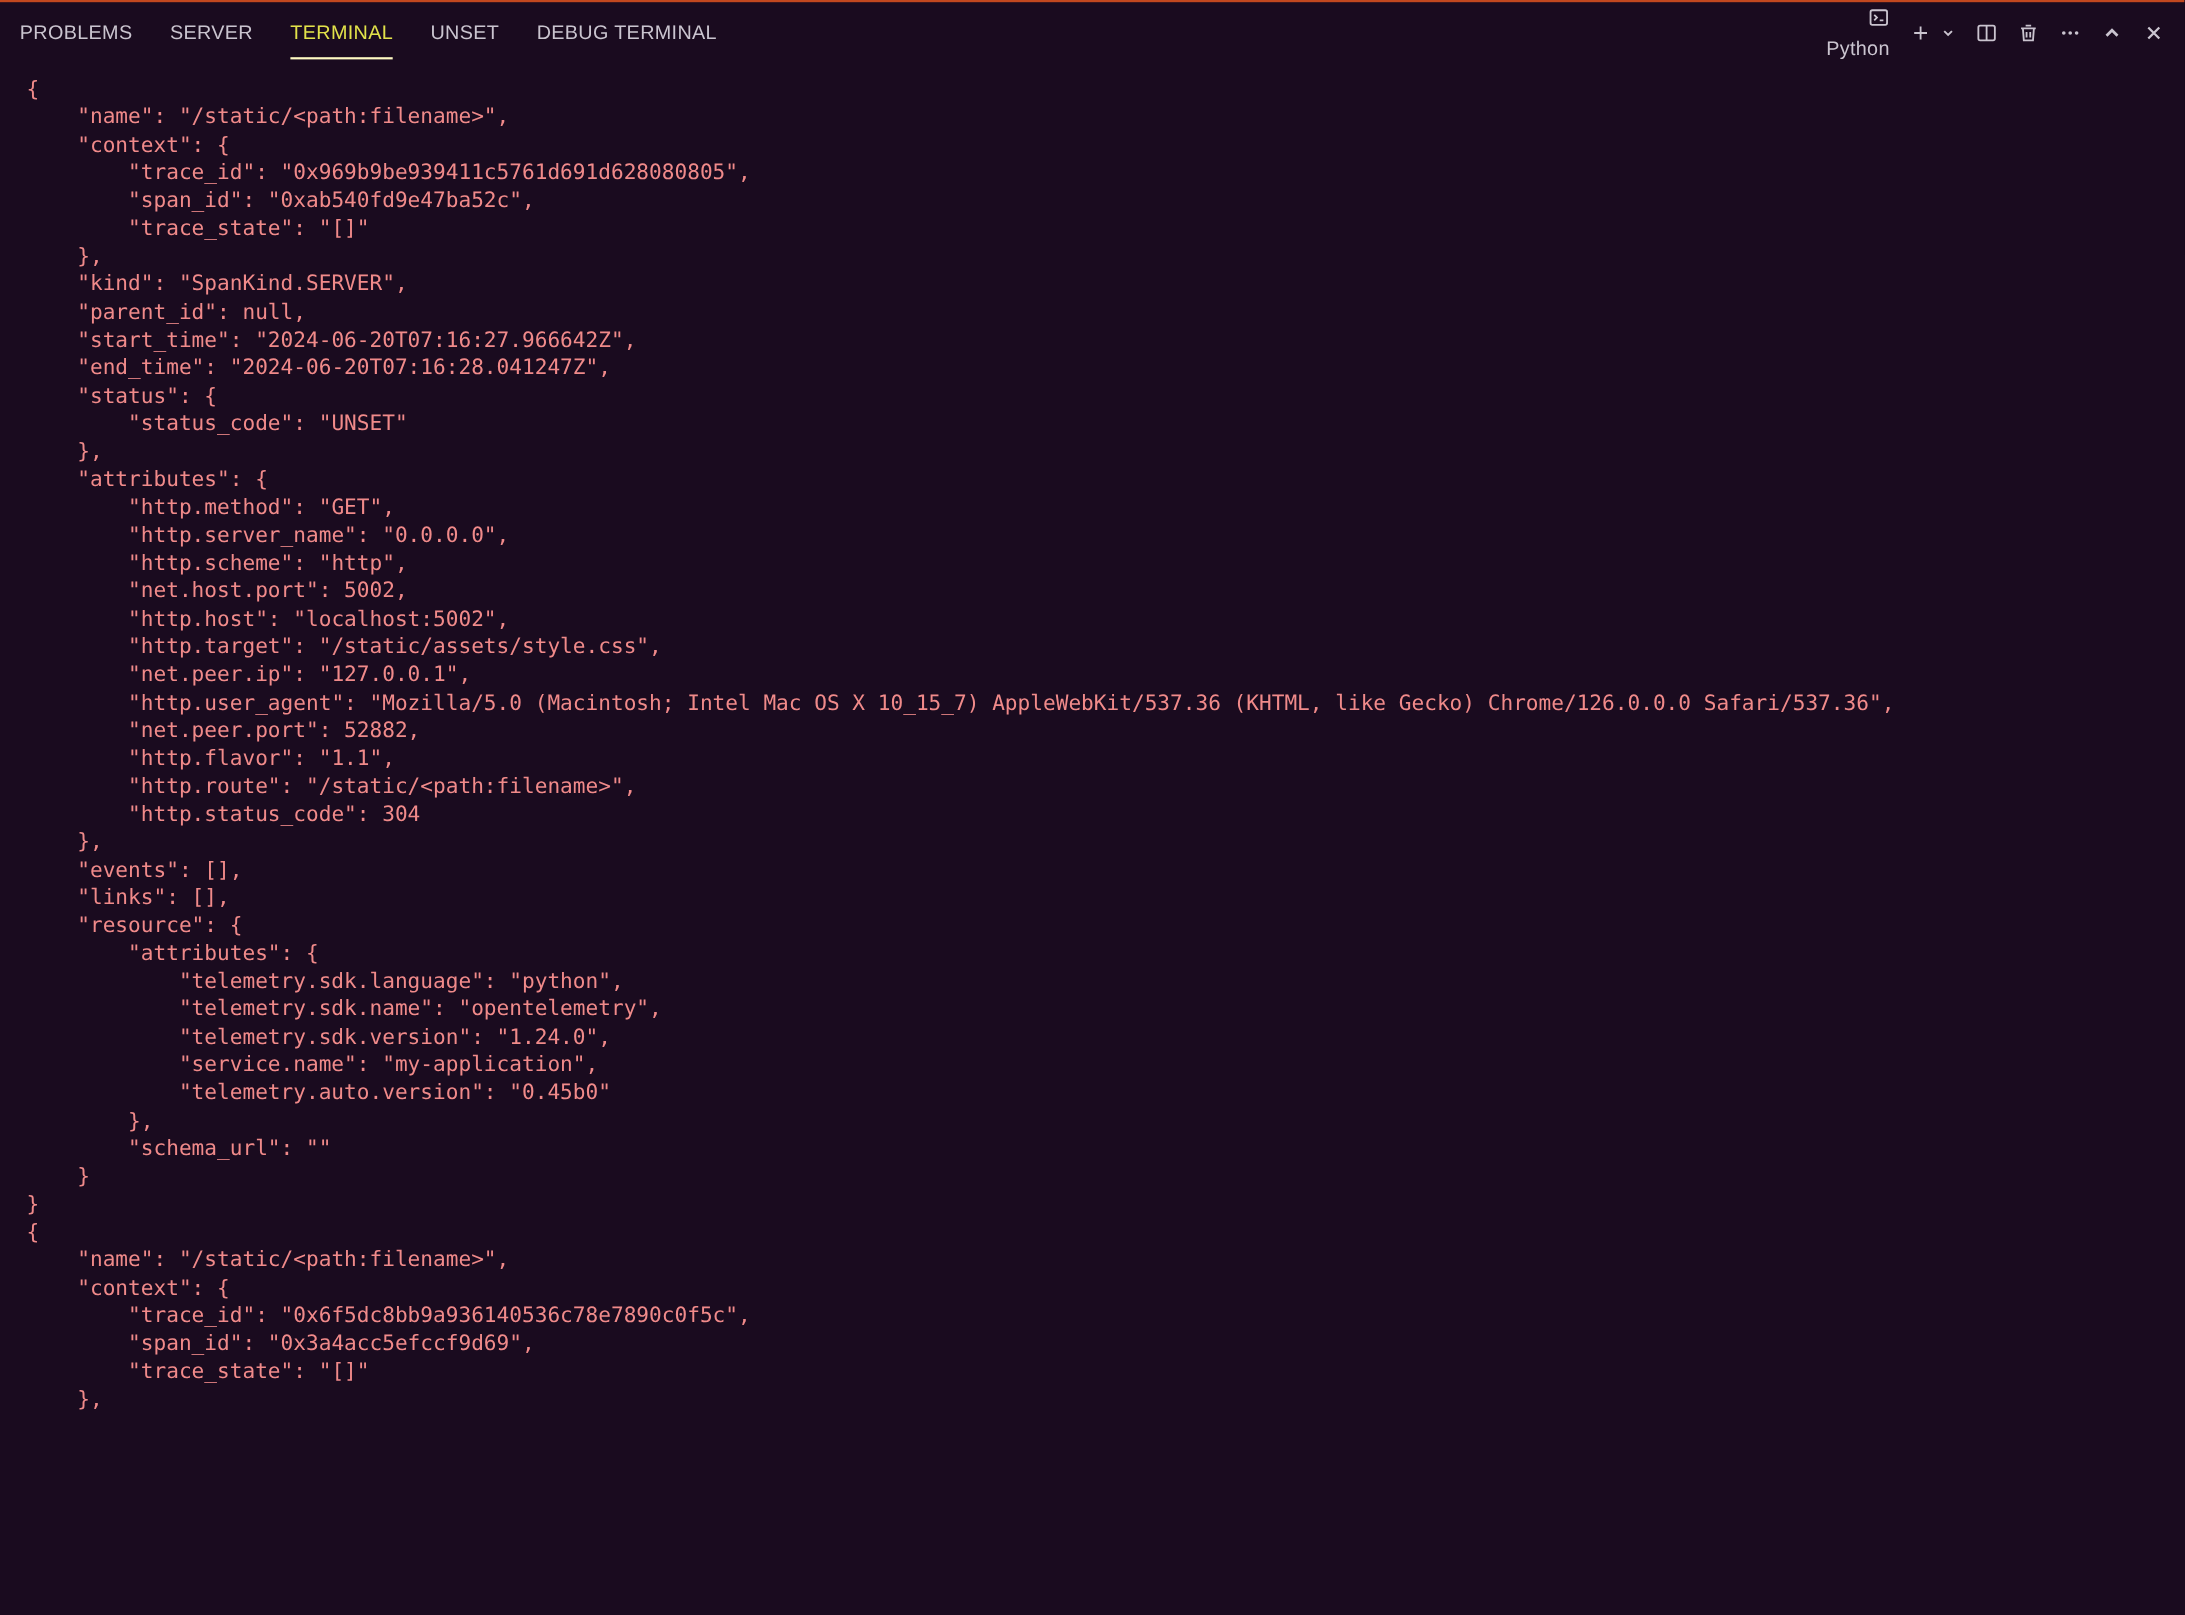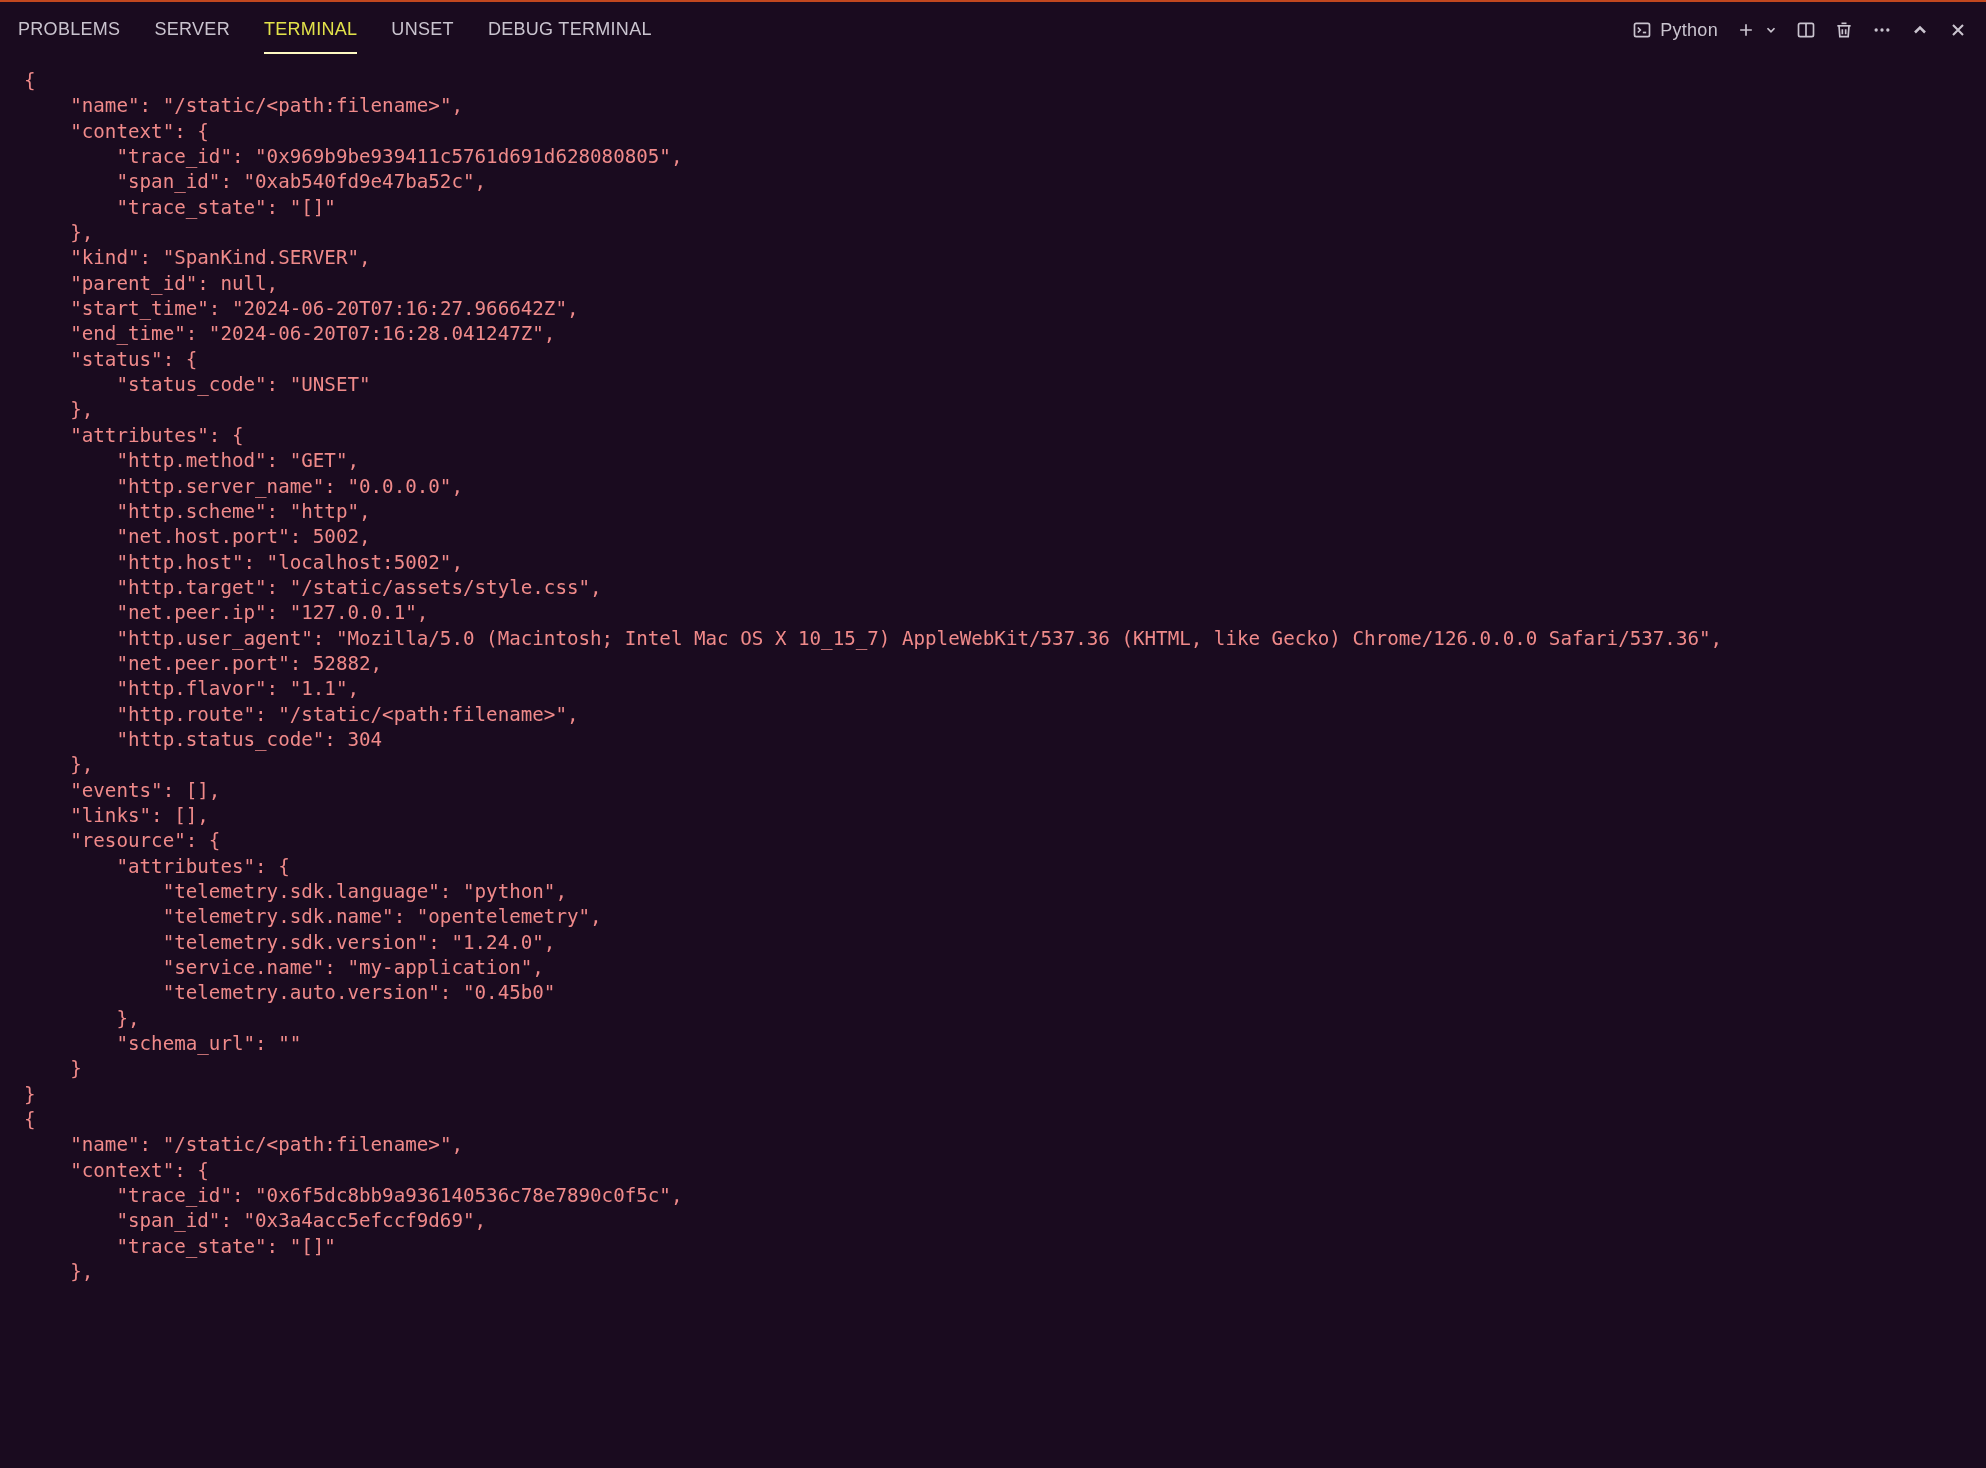--- a/index.html
+++ b/index.html
@@ -41,23 +41,24 @@
   }
   .tab-spacer { flex: 1; }
   .right-controls {
     display: flex;
     align-items: center;
     gap: 18px;
     color: #cac4cf;
   }
   .ctrl {
     display: flex;
-    align-items: flex-start;
+    align-items: flex-end;
     gap: 8px;
     cursor: pointer;
+    flex-direction: column;
   }
   .icon {
     width: 20px;
     height: 20px;
     display: inline-flex;
     align-items: center;
     justify-content: center;
     color: #cac4cf;
   }
   .icon svg { width: 100%; height: 100%; }

